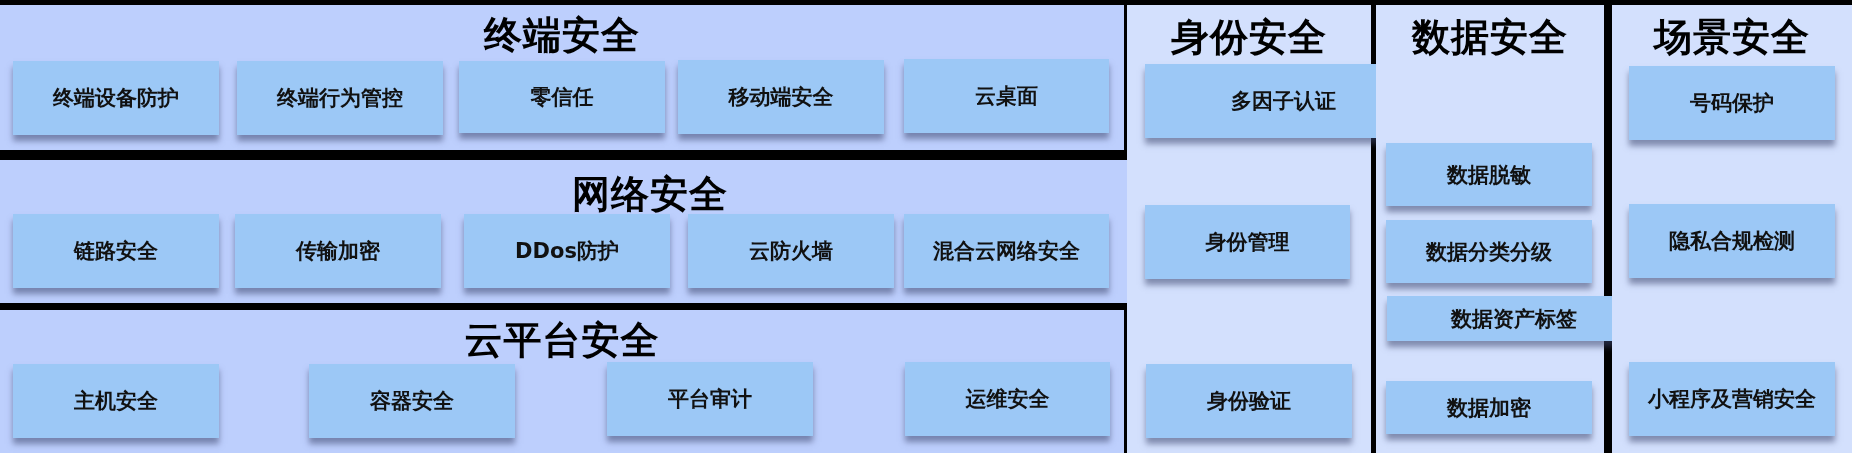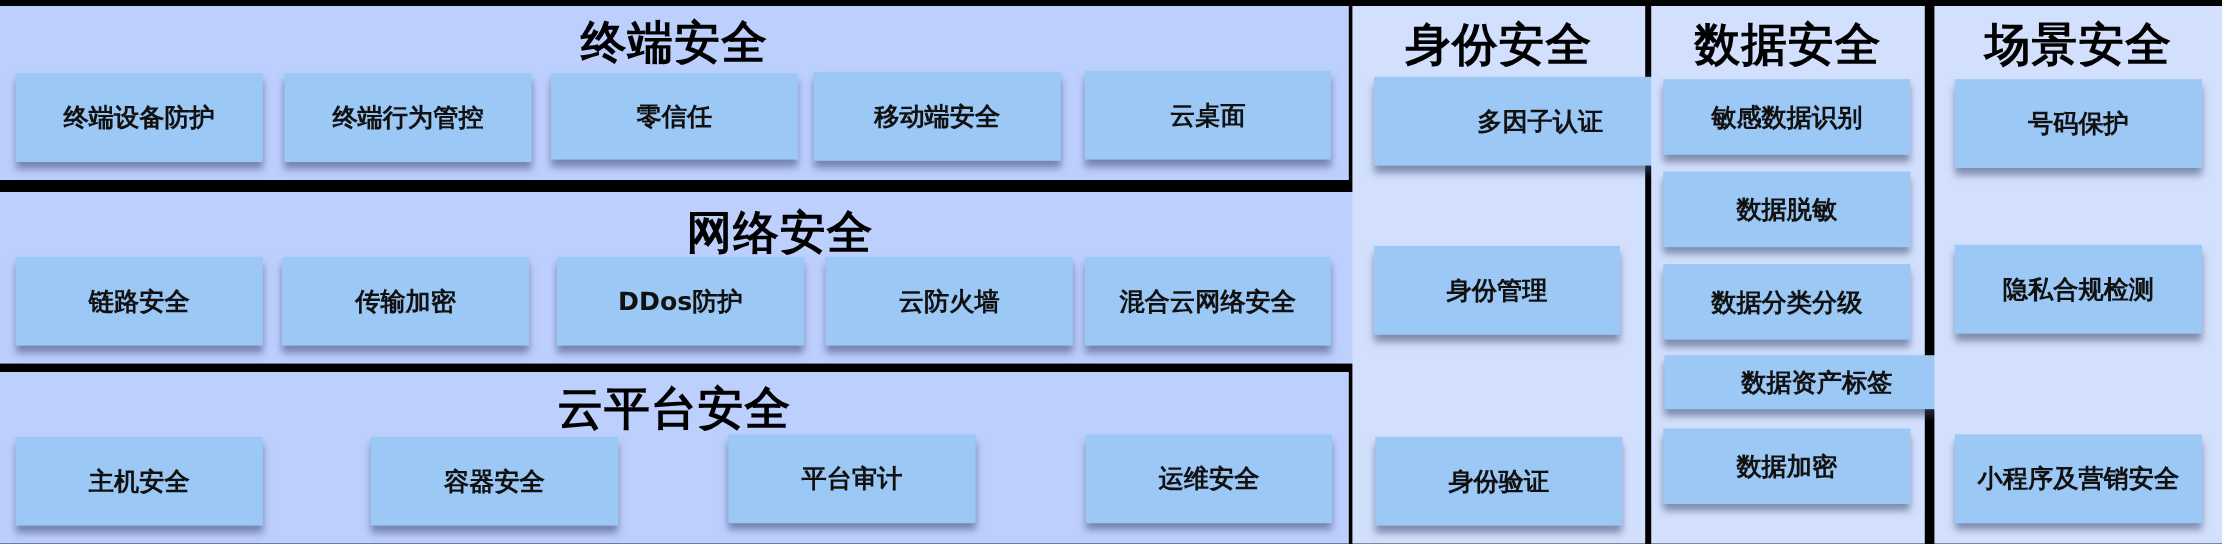--- a/index.html
+++ b/index.html
@@ -56,25 +56,24 @@
 
 <div class="panel panel-right" style="left:1127px; top:5px; width:244px; height:448px;">
   <div class="title" style="top:10px;">身份安全</div>
   <div class="box" style="left:18px; top:59px; width:205px; height:74px;padding-left:36px;">多因子认证</div>
   <div class="box" style="left:18px; top:200px; width:205px; height:74px;">身份管理</div>
   <div class="box" style="left:19px; top:359px; width:206px; height:74px;">身份验证</div>
 </div>
 
 <div class="panel panel-right" style="left:1376px; top:5px; width:228px; height:448px;">
   <div class="title" style="top:10px;">数据安全</div>
-  <div class="box" style="left:10px; top:61px; width:206px; height:63px;">敏感数据识别</div>
   <div class="box" style="left:10px; top:138px; width:206px; height:63px;">数据脱敏</div>
   <div class="box" style="left:10px; top:215px; width:206px; height:63px;">数据分类分级</div>
   <div class="box" style="left:11px; top:291px; width:206px; height:45px;padding-left:24px;">数据资产标签</div>
-  <div class="box" style="left:10px; top:352px; width:206px; height:63px;text-align:center;">数据加密</div>
+  <div class="box" style="left:10px; top:376px; width:206px; height:53px;text-align:center;">数据加密</div>
 </div>
 
 <div class="panel panel-right" style="left:1612px; top:5px; width:240px; height:448px;">
   <div class="title" style="top:10px;">场景安全</div>
   <div class="box" style="left:17px; top:61px; width:206px; height:74px;">号码保护</div>
   <div class="box" style="left:17px; top:199px; width:206px; height:74px;">隐私合规检测</div>
   <div class="box" style="left:17px; top:357px; width:206px; height:74px;">小程序及营销安全</div>
 </div>
 
 </body></html>

